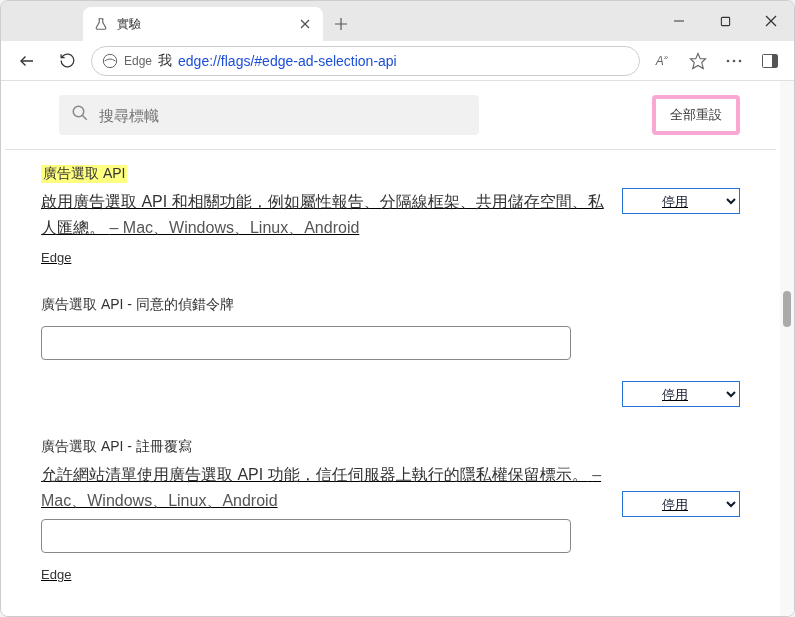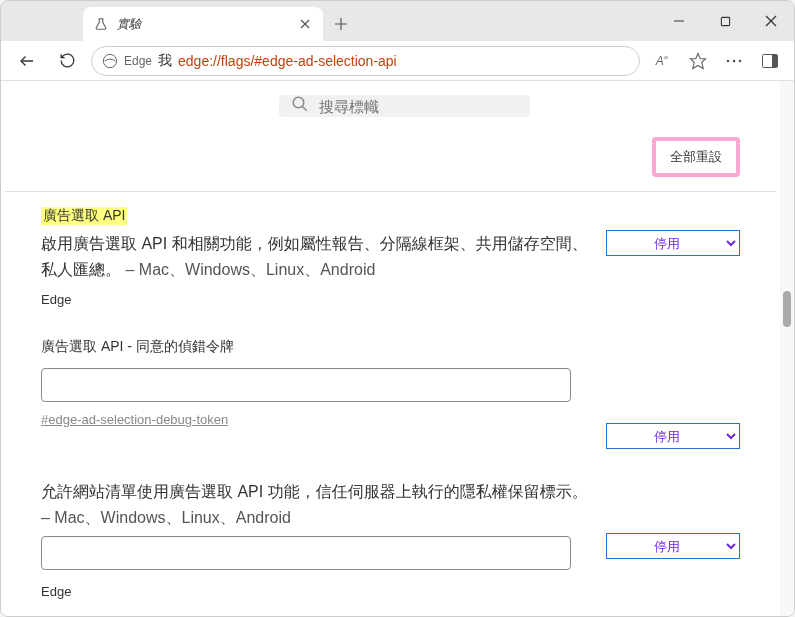--- a/index.html
+++ b/index.html
@@ -40,21 +40,20 @@
     }
     .tab-icon {
       width: 16px;
       height: 16px;
       display: flex;
       align-items: center;
       justify-content: center;
     }
     .tab-title {
       flex: 1;
-      font-style: italic;
     }
     .tab-close {
       width: 16px;
       height: 16px;
       display: flex;
       align-items: center;
       justify-content: center;
       color: #555;
       font-size: 14px;
     }
@@ -118,21 +117,21 @@
     .edge-label {
       font-size: 12px;
       color: #666;
     }
     .url-prefix {
       font-size: 14px;
       color: #333;
     }
     .url-text {
       font-size: 14px;
-      color: #c2410c;
+      color: #1d4ed8;
     }
     .toolbar-icon {
       width: 28px;
       height: 28px;
       display: flex;
       align-items: center;
       justify-content: center;
       color: #555;
     }
     .content-area {
@@ -143,21 +142,20 @@
     }
     .main-content {
       flex: 1;
       overflow: hidden;
     }
     .search-section {
       display: flex;
       align-items: center;
       padding: 14px 30px 14px 58px;
       gap: 20px;
-      flex-direction: column;
     }
     .search-box {
       flex: 1;
       max-width: 420px;
       display: flex;
       align-items: center;
       height: 40px;
       background: #f1f1f1;
       border-radius: 4px;
       padding: 0 12px;
@@ -186,20 +184,21 @@
       background: #e0e0e0;
       margin: 0 4px;
     }
     .flags-list {
       padding: 14px 40px 20px 40px;
     }
     .flag-item {
       display: flex;
       margin-bottom: 30px;
       gap: 8px;
+      text-decoration: underline;
     }
     .flag-info {
       flex: 1;
     }
     .flag-title {
       font-size: 14px;
       font-weight: 400;
       color: #333;
       margin-bottom: 6px;
       display: inline-block;
@@ -235,25 +234,25 @@
       color: #888;
       text-decoration: underline;
       margin-top: 6px;
     }
     .flag-control {
       display: flex;
       align-items: flex-start;
       padding-top: 24px;
     }
     .flag-select {
-      width: 134px;
+      width: 118px;
       height: 26px;
       border: 1px solid #2374d4;
       background: #fff;
-      color: #6d28d9;
+      color: #0f172a;
       font-size: 13px;
       text-align: center;
       text-align-last: center;
       padding: 0 4px;
       position: relative;
     }
     .scrollbar-track {
       width: 14px;
       background: #f8f8f8;
       position: relative;
@@ -391,31 +390,31 @@
           <select class="flag-select">
             <option>停用</option>
           </select>
         </div>
       </div>
 
       <div class="flag-item">
         <div class="flag-info">
           <span class="flag-title">廣告選取 API - 同意的偵錯令牌</span>
           <textarea class="flag-textarea" style=""></textarea>
-          <div class="flag-hash">#edge-ad-selection-debug-token</div>
         </div>
         <div class="flag-control" style="padding-top:86px">
           <select class="flag-select">
             <option>停用</option>
           </select>
         </div>
       </div>
 
       <div class="flag-item">
         <div class="flag-info">
+          <span class="flag-title">廣告選取 API - 註冊覆寫</span>
           <div class="flag-desc">
             <span>允許網站清單使用廣告選取 API 功能，信任伺服器上執行的隱私權保留標示。</span>
             <span class="flag-platforms">– Mac、Windows、Linux、Android</span>
           </div>
           <textarea class="flag-textarea" style=""></textarea>
           <div class="flag-tag">Edge</div>
         </div>
         <div class="flag-control" style="padding-top:54px">
           <select class="flag-select">
             <option>停用</option>

